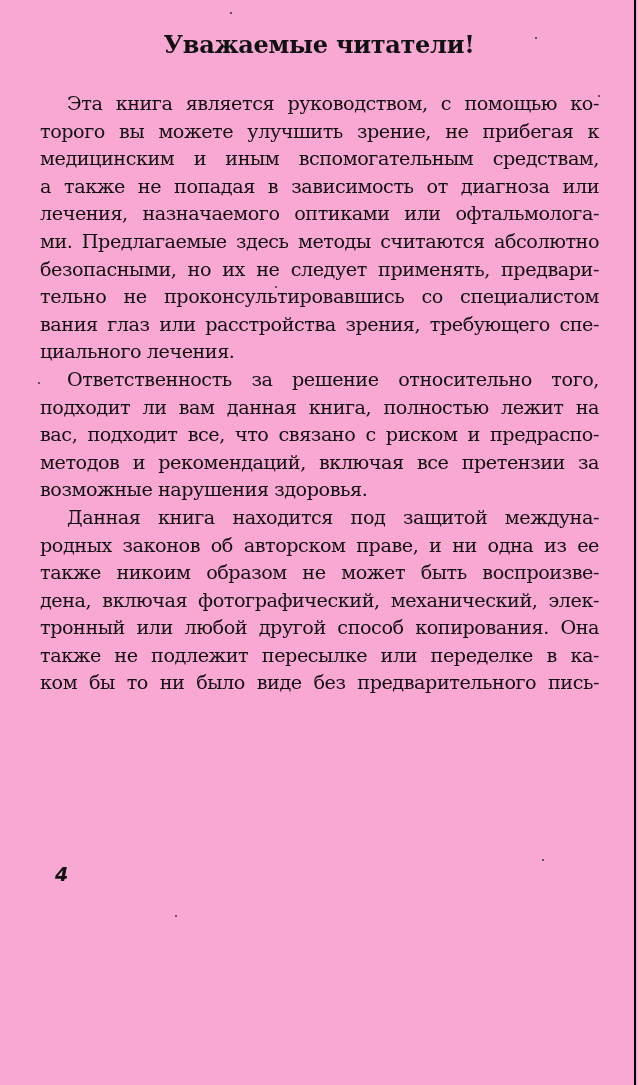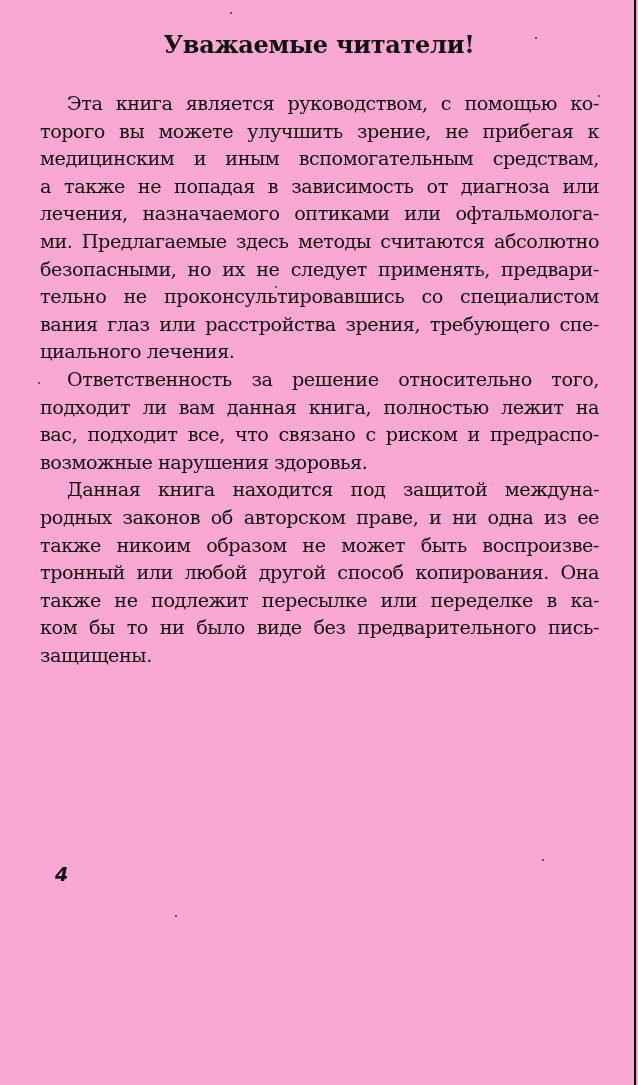--- a/index.html
+++ b/index.html
@@ -54,31 +54,32 @@
       <span class="line">безопасными, но их не следует применять, предвари-</span>
       <span class="line">тельно не проконсультировавшись со специалистом</span>
       <span class="line">вания глаз или расстройства зрения, требующего спе-</span>
       <span class="line last">циального лечения.</span>
     </div>
 
     <div>
       <span class="line indent">Ответственность за решение относительно того,</span>
       <span class="line">подходит ли вам данная книга, полностью лежит на</span>
       <span class="line">вас, подходит все, что связано с риском и предраспо-</span>
+      <span class="line">методов и рекомендаций, включая все претензии за</span>
       <span class="line last">возможные нарушения здоровья.</span>
     </div>
 
     <div>
       <span class="line indent">Данная книга находится под защитой междуна-</span>
       <span class="line">родных законов об авторском праве, и ни одна из ее</span>
       <span class="line">также никоим образом не может быть воспроизве-</span>
+      <span class="line">дена, включая фотографический, механический, элек-</span>
       <span class="line">тронный или любой другой способ копирования. Она</span>
       <span class="line">также не подлежит пересылке или переделке в ка-</span>
       <span class="line">ком бы то ни было виде без предварительного пись-</span>
-      <span class="line last">защищены.</span>
     </div>
   </div>
 
   <div class="page-number">4</div>
 
   <div class="speck" style="left:230px;top:12px;"></div>
   <div class="speck" style="left:535px;top:37px;"></div>
   <div class="speck" style="left:598px;top:95px;"></div>
   <div class="speck" style="left:275px;top:286px;"></div>
   <div class="speck" style="left:38px;top:382px;"></div>

